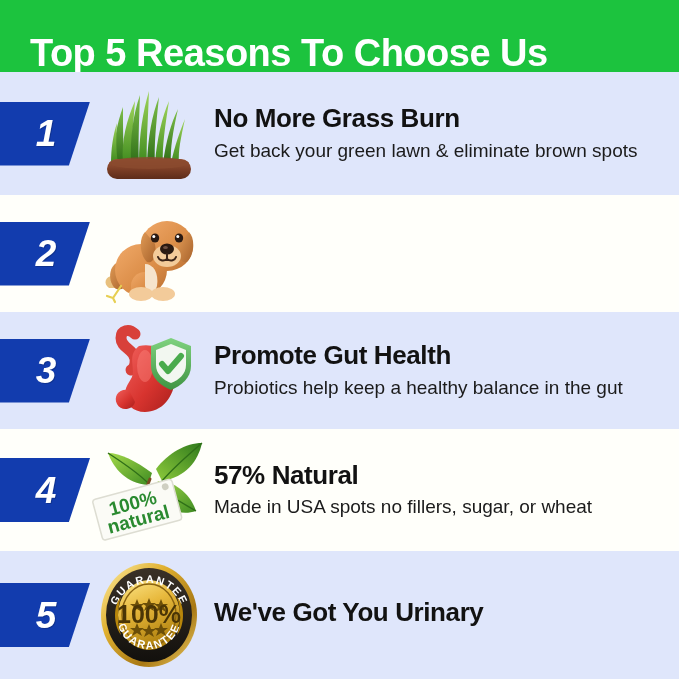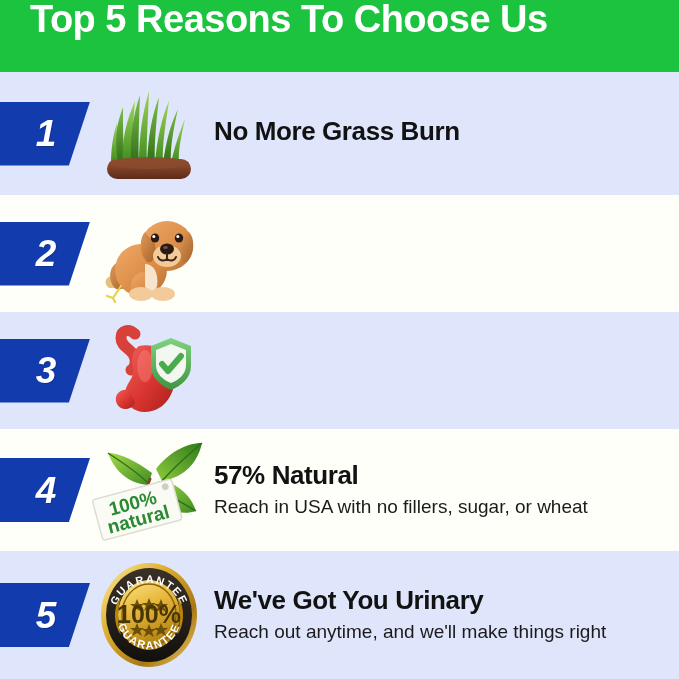--- a/index.html
+++ b/index.html
@@ -20,21 +20,21 @@
     background: #fffffc;
     display: flex;
     flex-direction: column;
   }
 
   
   .header-bar {
     height: 72px;
     background: #1cc33e;
     display: flex;
-    align-items: flex-start;
+    align-items: flex-end;
     padding-left: 30px;
     box-sizing: border-box;
     flex: 0 0 72px;
   }
   .header-title {
     color: #ffffff;
     font-size: 38px;
     font-weight: bold;
     letter-spacing: -0.5px;
     line-height: 1;
@@ -167,20 +167,21 @@
             <path d="M66 78 C69 56 74 38 81 24 C76 46 73 64 74 78 Z" fill="url(#g1b)"></path>
             <path d="M74 78 C78 60 83 46 88 34 C84 52 81 66 82 78 Z" fill="url(#g1a)"></path>
             <path d="M14 78 C14 64 16 50 20 38 C19 54 19 66 21 78 Z" fill="url(#g1a)"></path>
           </g>
           <rect x="10" y="74" width="84" height="20" rx="10" fill="url(#soil1)"></rect>
           <ellipse cx="52" cy="78" rx="40" ry="6" fill="#8a4a2e" opacity="0.85"></ellipse>
         </svg>
       </div>
       <div class="text-cell">
         <div class="reason-title">No More Grass Burn</div>
+        <div class="reason-desc">Get back your green lawn &amp; eliminate brown spots</div>
       </div>
     </div>
 
     <div class="reason-row alt-b row-2">
       <div class="badge">
         <div class="badge-shape">
           <span class="badge-number">2</span>
         </div>
       </div>
       <div class="icon-cell">
@@ -242,20 +243,24 @@
           <path d="M40 28 C58 24 76 36 76 58 C76 80 62 94 46 94 C34 94 26 86 26 76 C26 66 34 62 34 54 C34 44 30 36 40 28 Z" fill="url(#stom)"></path>
           <path d="M30 72 C20 70 14 78 18 86 C22 94 34 92 36 84" fill="url(#stom)"></path>
           <ellipse cx="46" cy="48" rx="8" ry="16" fill="#ff8c85" opacity="0.4"></ellipse>
           <g transform="translate(50,18)">
             <path d="M22 2 L42 10 L42 30 C42 42 32 50 22 54 C12 50 2 42 2 30 L2 10 Z" fill="url(#shl)"></path>
             <path d="M22 8 L37 14 L37 29 C37 38 30 44 22 47 C14 44 7 38 7 29 L7 14 Z" fill="#f2f7f0"></path>
             <path d="M13 28 L19 35 L32 20" stroke="#4aab4d" stroke-width="6" fill="none" stroke-linecap="round" stroke-linejoin="round"></path>
           </g>
         </svg>
       </div>
+      <div class="text-cell">
+        <div class="reason-title">Promote Gut Health</div>
+        <div class="reason-desc">Probiotics help keep a healthy balance in the gut</div>
+      </div>
     </div>
 
     <div class="reason-row alt-b row-4">
       <div class="badge">
         <div class="badge-shape">
           <span class="badge-number">4</span>
         </div>
       </div>
       <div class="icon-cell">
         <svg width="118" height="110" viewBox="0 0 118 110">
@@ -279,21 +284,21 @@
           <g transform="rotate(-15 46 74)">
             <rect x="6" y="54" width="82" height="42" rx="3" fill="#fbfbf6" stroke="#ddddd2" stroke-width="1.5"></rect>
             <circle cx="80" cy="60" r="3.4" fill="#cfcfc2"></circle>
             <text x="20" y="74" font-family="'Liberation Sans', sans-serif" font-size="19" font-weight="bold" fill="#2a8a30">100%</text>
             <text x="14" y="91" font-family="'Liberation Sans', sans-serif" font-size="19" font-weight="bold" fill="#2a8a30">natural</text>
           </g>
         </svg>
       </div>
       <div class="text-cell">
         <div class="reason-title">57% Natural</div>
-        <div class="reason-desc">Reach in USA with no fillers, sugar, or wheat</div>
+        <div class="reason-desc">Made in USA spots no fillers, sugar, or wheat</div>
       </div>
     </div>
 
     <div class="reason-row alt-a row-5">
       <div class="badge">
         <div class="badge-shape">
           <span class="badge-number">5</span>
         </div>
       </div>
       <div class="icon-cell">
@@ -337,18 +342,17 @@
             <polygon points="64,38 66,43 71,43 67,46 69,51 64,48 59,51 61,46 57,43 62,43"></polygon>
             <polygon points="40,62 42,67 47,67 43,70 45,75 40,72 35,75 37,70 33,67 38,67"></polygon>
             <polygon points="52,63 54,68 59,68 55,71 57,76 52,73 47,76 49,71 45,68 50,68"></polygon>
             <polygon points="64,62 66,67 71,67 67,70 69,75 64,72 59,75 61,70 57,67 62,67"></polygon>
           </g>
           <text x="52" y="62" text-anchor="middle" font-family="'Liberation Sans', sans-serif" font-size="25" font-weight="bold" fill="#4a3506">100%</text>
         </svg>
       </div>
       <div class="text-cell">
         <div class="reason-title">We've Got You Urinary</div>
-        <div class="reason-desc">Reach out anytime, and we'll make things right</div>
       </div>
     </div>
 
   </div>
 </div>
 
 </body></html>

